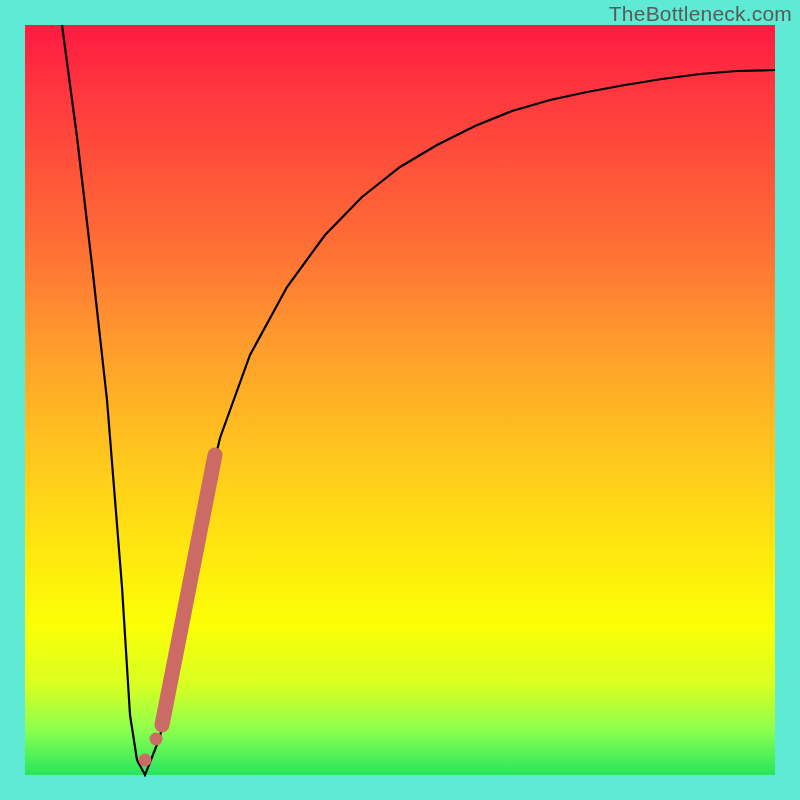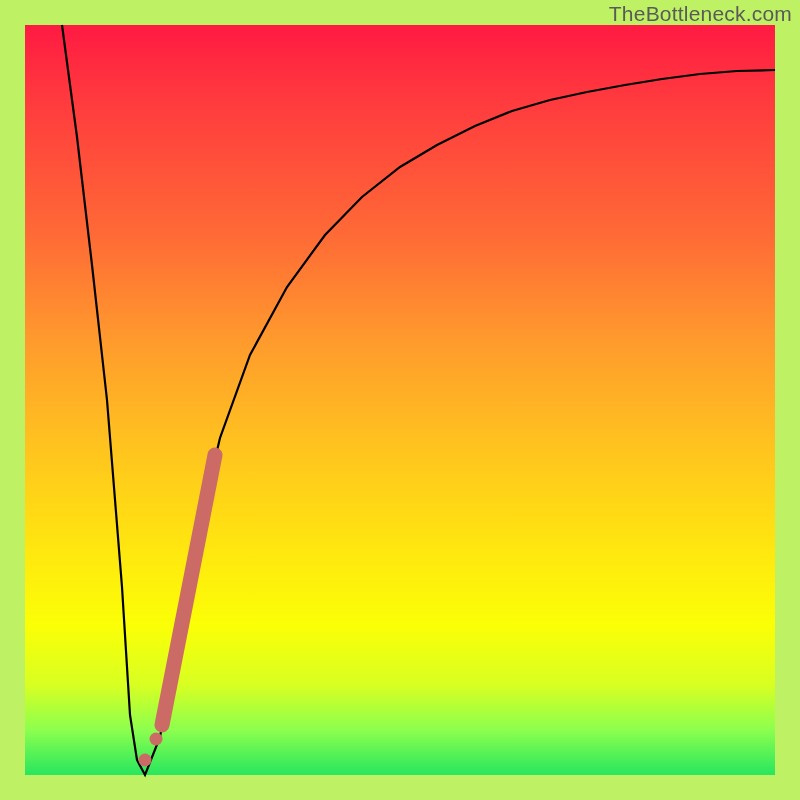--- a/index.html
+++ b/index.html
@@ -10,21 +10,21 @@
     overflow: hidden;
     background: #000;
     font-family: Arial, Helvetica, sans-serif;
   }
   .frame {
     position: absolute;
     left: 0;
     top: 0;
     width: 800px;
     height: 800px;
-    background: #bef264;
+    background: #5eead4;
   }
   .plot {
     position: absolute;
     left: 25px;
     top: 25px;
     width: 750px;
     height: 750px;
     
     background: linear-gradient(to bottom,
       #ff1a42 0%,

